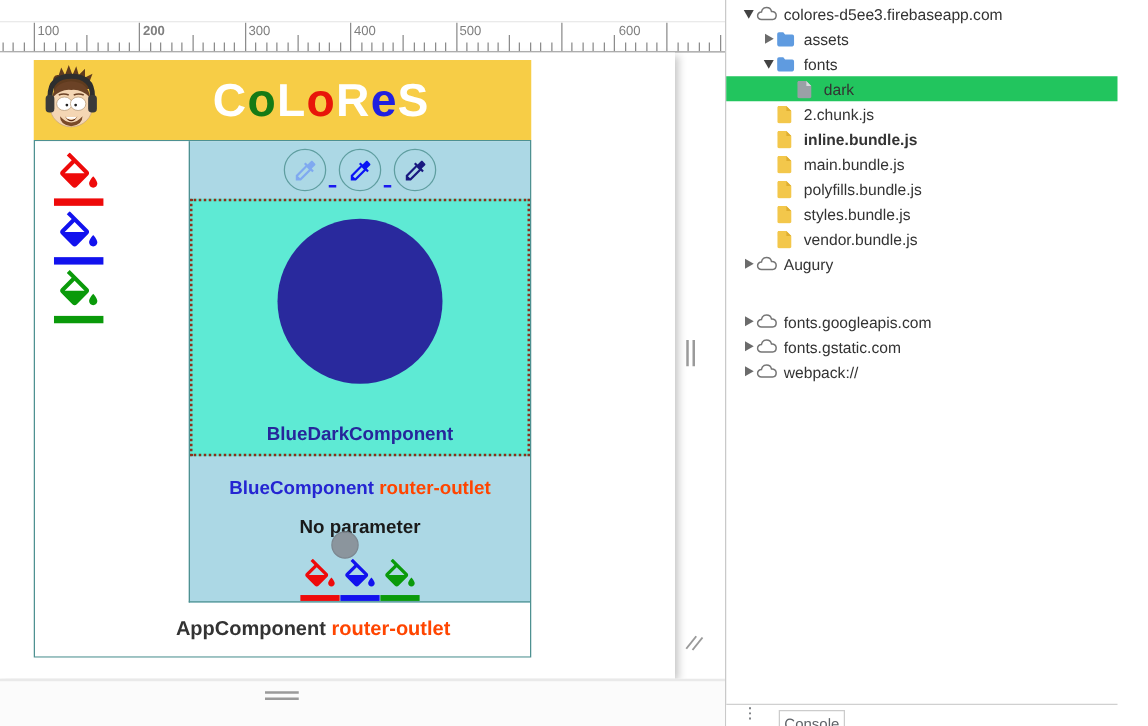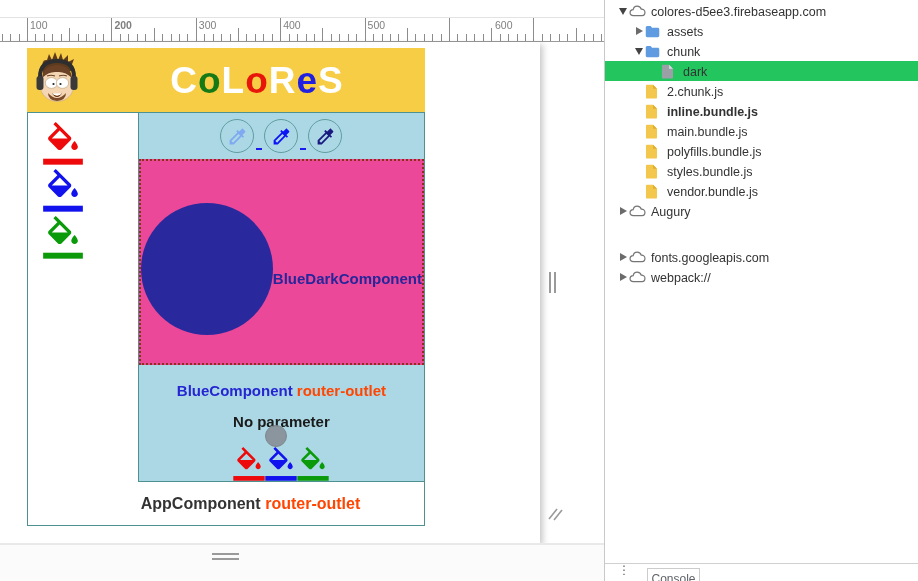--- a/index.html
+++ b/index.html
@@ -41,37 +41,37 @@
   .main-row    { display:flex; height:369px; }
   .left-nav    { width:123px; padding:9px 0 0 15px; background:#fff; }
   .bucket-btn  { display:block; margin-bottom:4px; width:40px; height:43px; cursor:pointer; background:none; border:none; padding:0; }
 
   .blue-box  { flex:1; display:flex; flex-direction:column; border-left:1px solid #4e9191; border-bottom:1px solid #4e9191; }
   .toolbar   { height:47px; display:flex; align-items:center; justify-content:center; }
   .dropper-btn { width:34px; height:34px; border:1px solid #5f9ea0; border-radius:50%; background:transparent;
                  display:flex; align-items:center; justify-content:center; margin:0 1px; cursor:pointer; padding:0; }
   .mini-link { width:6px; height:2px; margin:26px 1px 0 1px; display:inline-block; cursor:pointer; }
 
-  .dark-panel { height:209px; border:2px dotted #8e2f1c; background:#ec4899; display:flex; flex-direction:row; align-items:center; }
+  .dark-panel { height:209px; border:2px dotted #8e2f1c; background:#5eead4; display:flex; flex-direction:column; align-items:center; }
   .big-circle { width:132px; height:132px; border-radius:50%; margin-top:14px; }
   .dark-label { margin-top:32px; font-size:15px; font-weight:bold; }
 
   .blue-lower { flex:1; text-align:center; }
   .line-comp  { margin-top:17px; font-size:15px; font-weight:bold; }
   .line-param { margin-top:14px; font-size:15px; font-weight:600; color:#1a1a1a; }
   .small-buckets { margin-top:17px; display:flex; justify-content:center; }
   .small-bucket-btn { width:32px; height:34px; background:none; border:none; padding:0; cursor:pointer; }
 
   .outlet-row { height:43px; line-height:43px; text-align:center; padding-left:49px; font-size:16px; font-weight:bold; background:#fff; }
 
   .touch-puck { position:absolute; left:265px; top:383px; width:22px; height:22px; border-radius:50%;
                 background:#8a929a; border:1px solid #7b848c; opacity:.95; }
 
   
-  .devtools { position:absolute; left:604px; top:0; width:314px; height:581px; background:#fff; border-left:1px solid #c9c9c9; }
+  .devtools { position:absolute; left:580px; top:0; width:314px; height:581px; background:#fff; border-left:1px solid #c9c9c9; }
   .tree { padding-top:1px; }
   .tree-row { height:20px; display:flex; align-items:center; font-size:12.5px; color:#333; cursor:pointer; white-space:nowrap; }
   .tree-row.selected { background:#22c55e; }
   .arrow { width:12px; display:inline-flex; justify-content:center; flex:0 0 12px; }
   .arrow .tri-right { width:0; height:0; border-left:7px solid #6b6b6b; border-top:4.5px solid transparent; border-bottom:4.5px solid transparent; }
   .arrow .tri-down  { width:0; height:0; border-top:7px solid #434343; border-left:4.5px solid transparent; border-right:4.5px solid transparent; }
   .tree-icon { width:17px; height:16px; margin-right:5px; flex:0 0 17px; display:inline-flex; align-items:center; }
   .tree-label { padding-top:1px; }
 
   .drawer { position:absolute; left:0; top:563px; width:100%; height:18px; border-top:1px solid #d0d0d0; display:flex; align-items:flex-start; background:#fff; }
@@ -325,21 +325,21 @@
         </div>
         <div class="tree-row" style="padding-left: 28px;">
           <span class="arrow">
             <span class="tri-down"></span>
           </span>
           <span class="tree-icon">
             <svg width="15" height="13" viewBox="0 0 20 17">
       <path d="M1 3.2C1 2 1.8 1 2.9 1h4.6l1.9 2.4h7.7c1.1 0 1.9.9 1.9 2.1v8.3c0 1.2-.8 2.2-1.9 2.2H2.9C1.8 16 1 15 1 13.8V3.2z" fill="#5f9be0"></path>
             </svg>
           </span>
-          <span class="tree-label">chunk</span>
+          <span class="tree-label">fonts</span>
         </div>
         <div class="tree-row selected" style="padding-left: 44px;">
           <span class="arrow"></span>
           <span class="tree-icon">
             <svg width="13" height="15" viewBox="0 0 16 19">
       <path d="M2 1h8l5 5v11c0 .8-.7 1.5-1.5 1.5h-11C1.7 18.5 1 17.8 1 17V2.5C1 1.7 1.7 1 2 1z" fill="#9aa0a6"></path>
       <path d="M10 1l5 5h-5V1z" fill="#d7dadd"></path>
             </svg>
           </span>
           <span class="tree-label">dark</span>
@@ -418,20 +418,31 @@
         <div class="tree-row" style="padding-left: 12px; margin-top: 26px;">
           <span class="arrow">
             <span class="tri-right"></span>
           </span>
           <span class="tree-icon">
             <svg width="17" height="14" viewBox="0 0 24 18">
       <path d="M18.5 15.5H6c-2.8 0-4.5-1.9-4.5-4.2S3.4 7 5.9 7C6.3 4.3 8.6 2 11.6 2c2.8 0 5 1.9 5.6 4.4 2.9-.3 5.3 1.5 5.3 4.4 0 2.7-1.7 4.7-4 4.7z" fill="none" stroke="#757575" stroke-width="1.7"></path>
             </svg>
           </span>
           <span class="tree-label">fonts.googleapis.com</span>
+        </div>
+        <div class="tree-row" style="padding-left: 12px;">
+          <span class="arrow">
+            <span class="tri-right"></span>
+          </span>
+          <span class="tree-icon">
+            <svg width="17" height="14" viewBox="0 0 24 18">
+      <path d="M18.5 15.5H6c-2.8 0-4.5-1.9-4.5-4.2S3.4 7 5.9 7C6.3 4.3 8.6 2 11.6 2c2.8 0 5 1.9 5.6 4.4 2.9-.3 5.3 1.5 5.3 4.4 0 2.7-1.7 4.7-4 4.7z" fill="none" stroke="#757575" stroke-width="1.7"></path>
+            </svg>
+          </span>
+          <span class="tree-label">fonts.gstatic.com</span>
         </div>
         <div class="tree-row" style="padding-left: 12px;">
           <span class="arrow">
             <span class="tri-right"></span>
           </span>
           <span class="tree-icon">
             <svg width="17" height="14" viewBox="0 0 24 18">
       <path d="M18.5 15.5H6c-2.8 0-4.5-1.9-4.5-4.2S3.4 7 5.9 7C6.3 4.3 8.6 2 11.6 2c2.8 0 5 1.9 5.6 4.4 2.9-.3 5.3 1.5 5.3 4.4 0 2.7-1.7 4.7-4 4.7z" fill="none" stroke="#757575" stroke-width="1.7"></path>
             </svg>
           </span>

